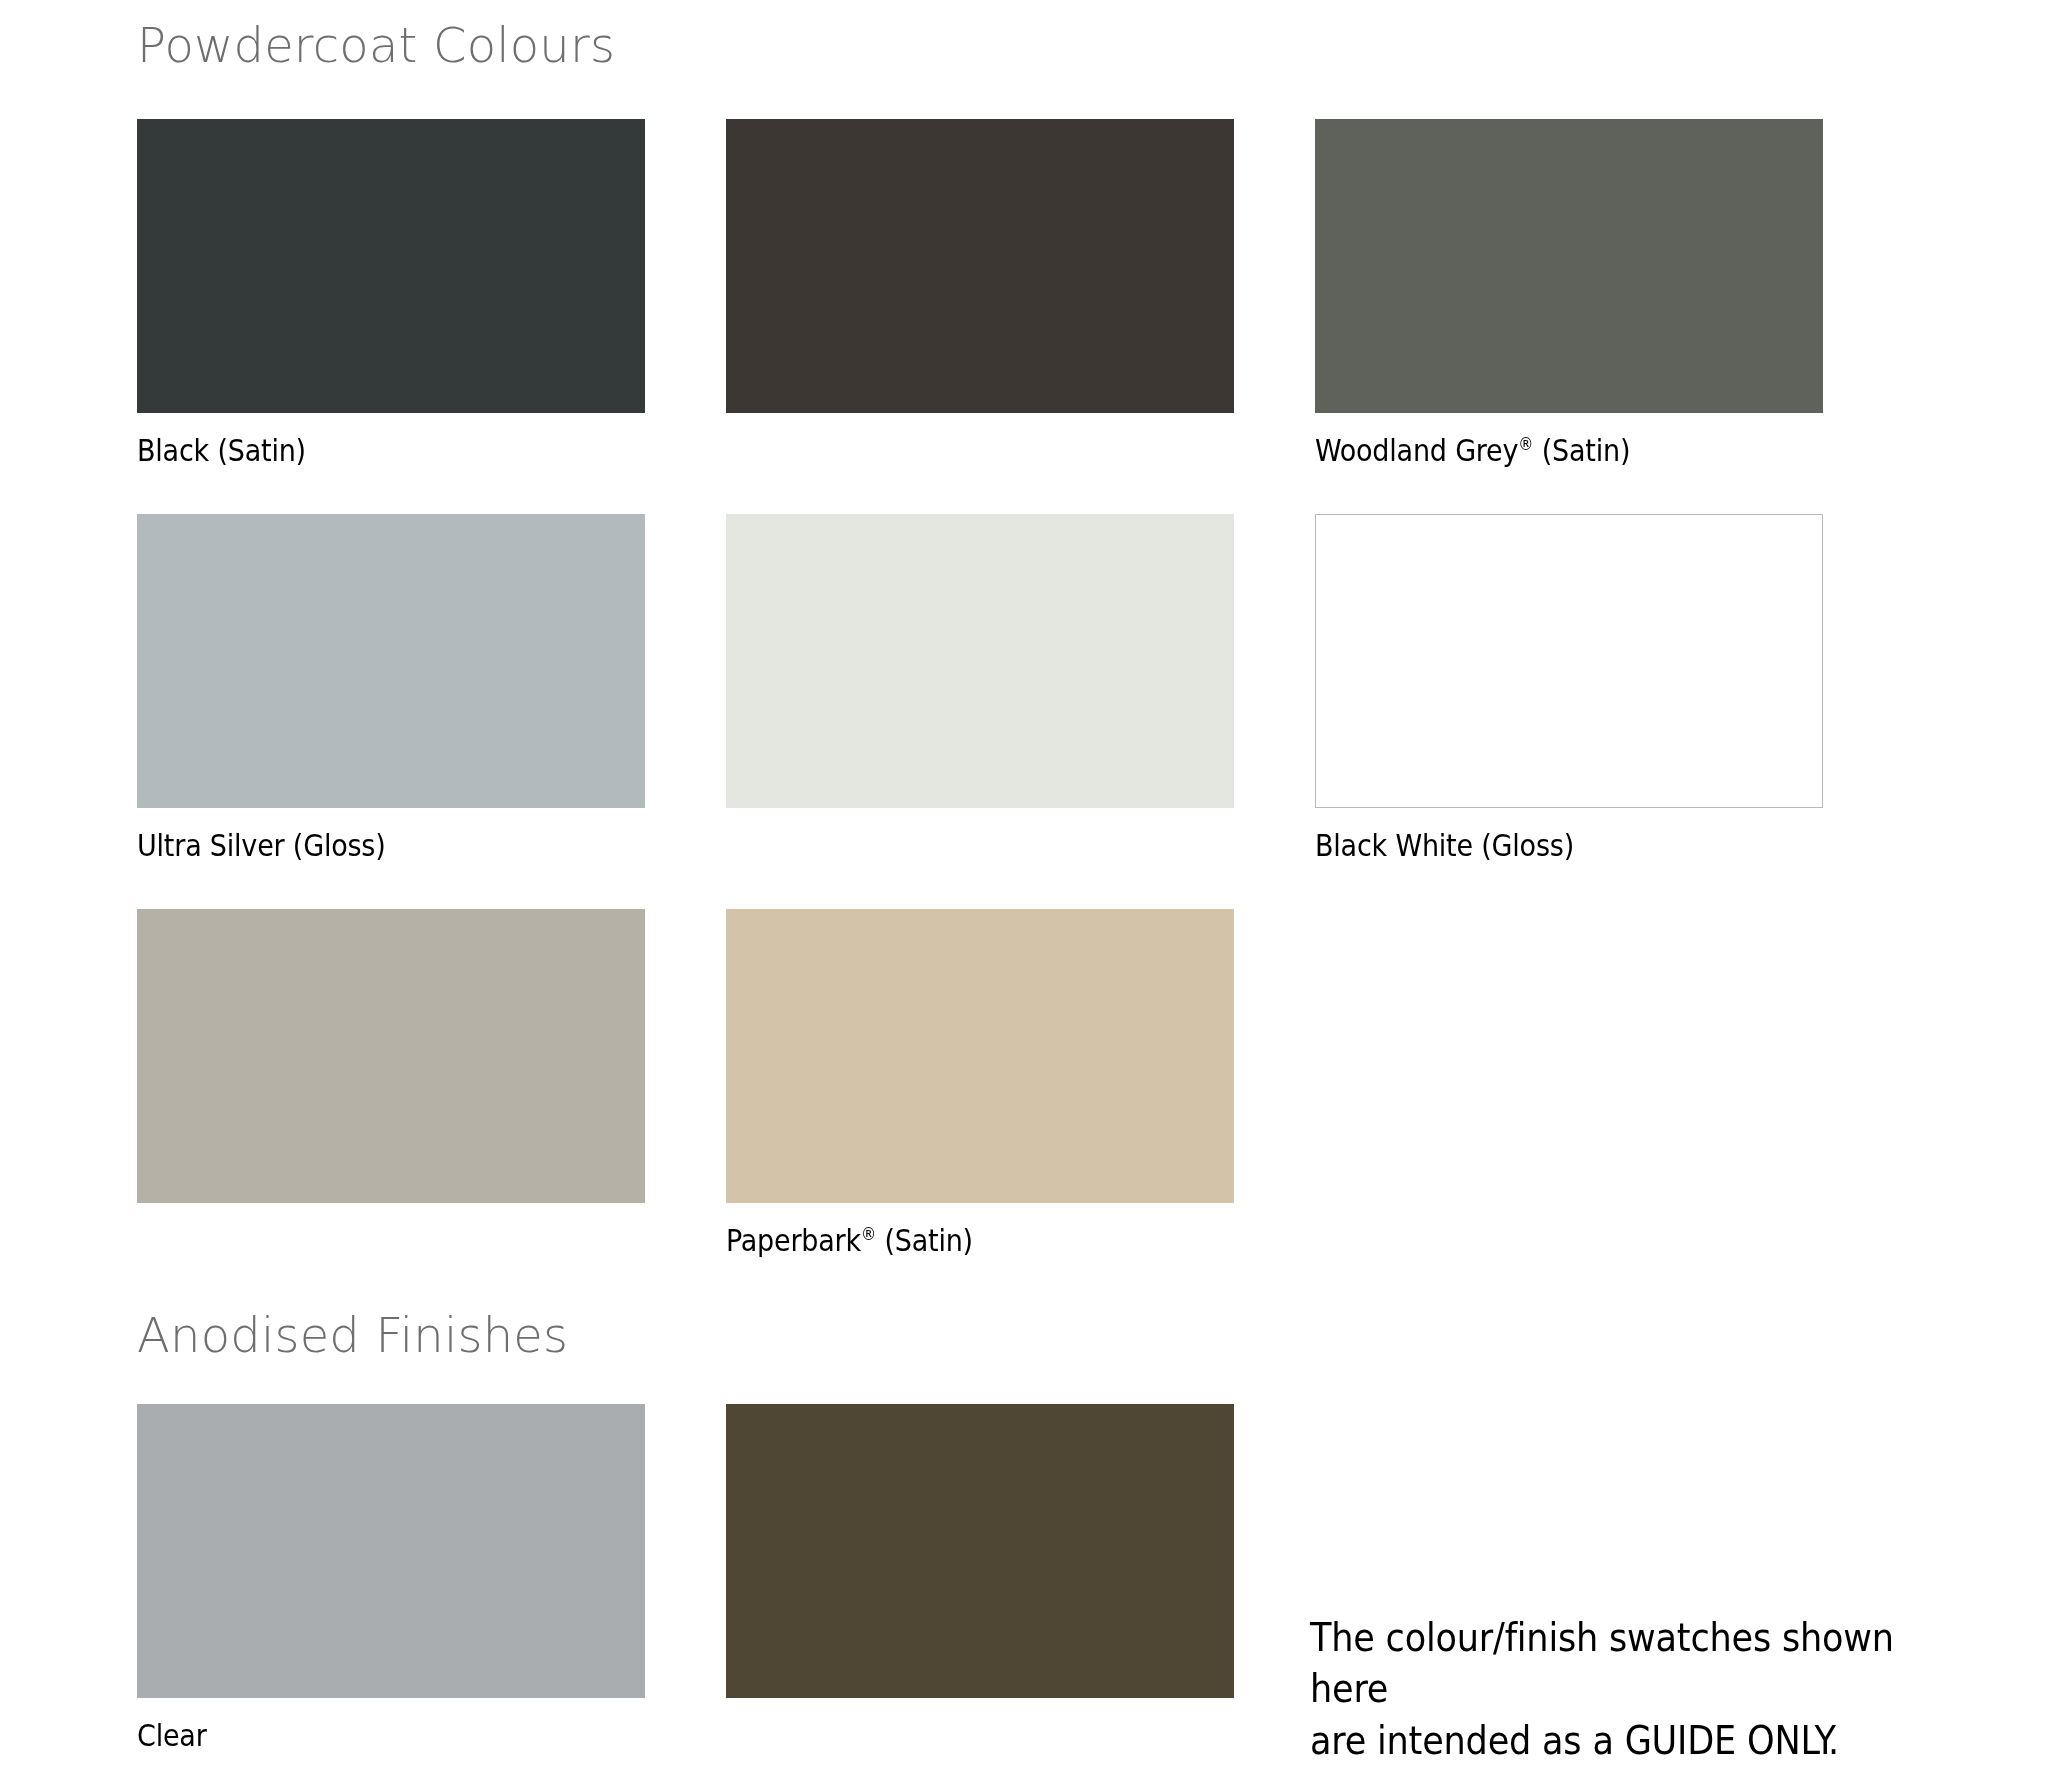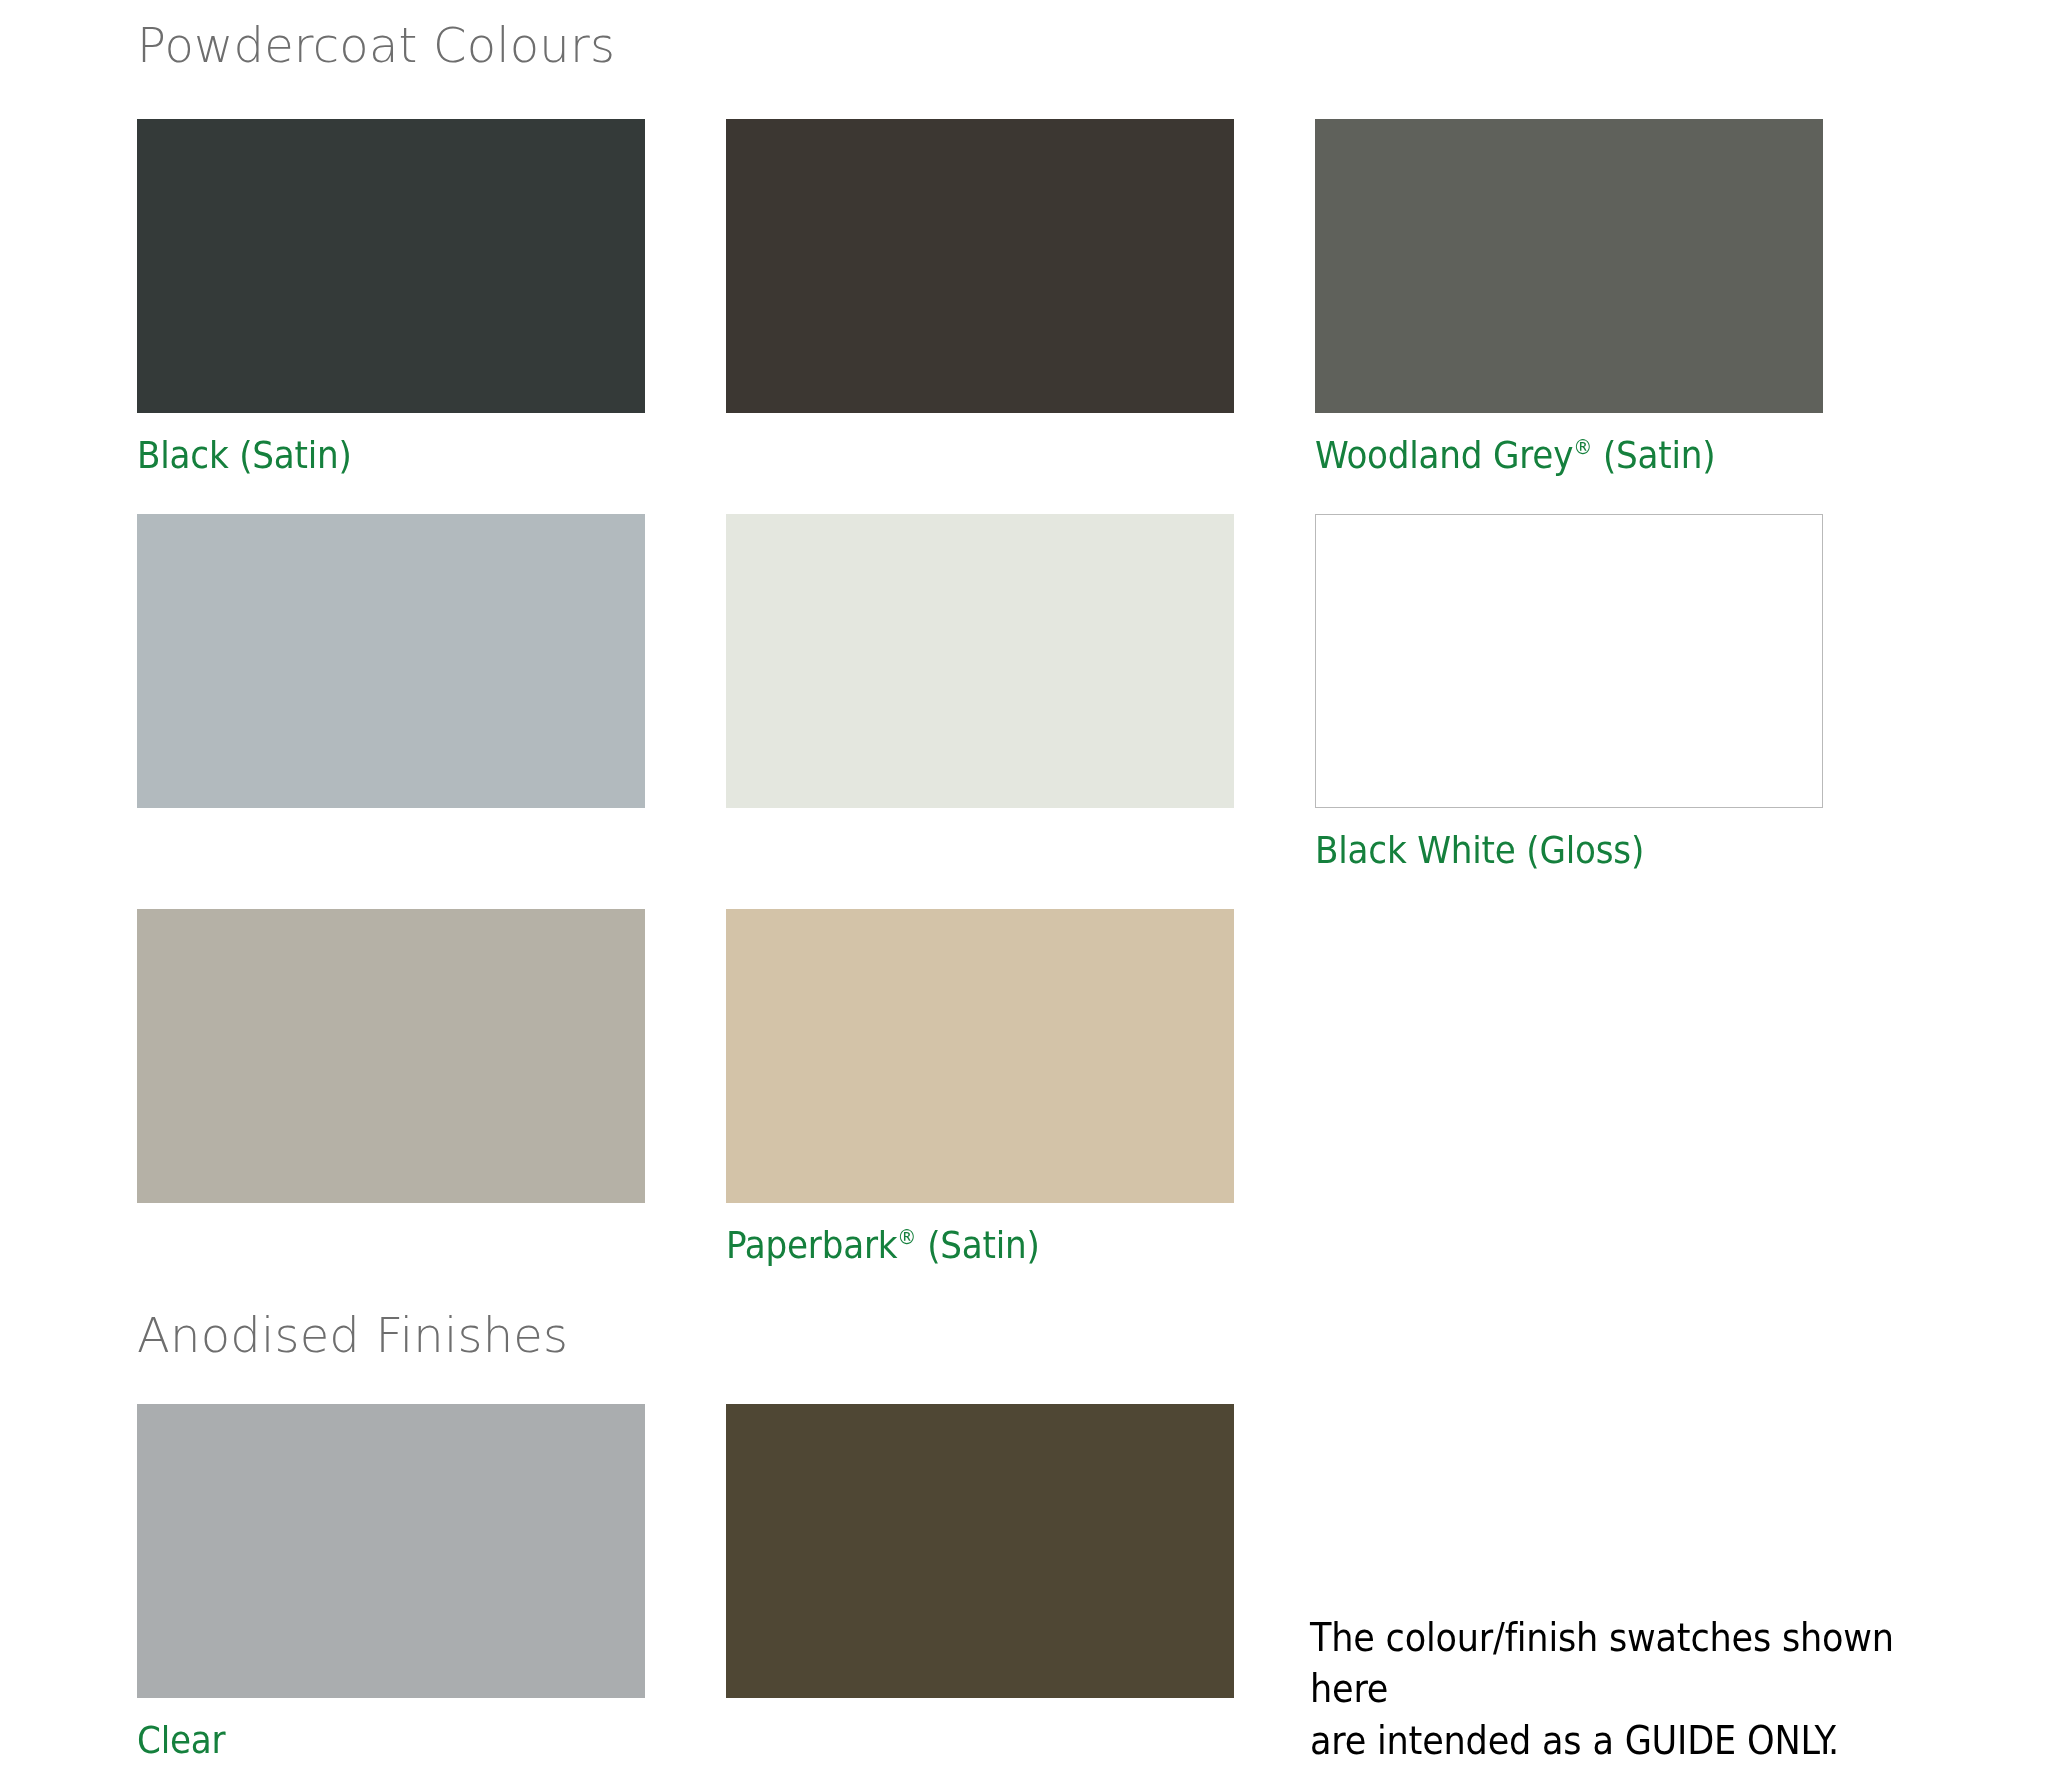--- a/index.html
+++ b/index.html
@@ -61,23 +61,23 @@
     display: block;
     box-sizing: border-box;
   }
   .swatch-chip.bordered {
     border: 1.6px solid #b9b9b9;
   }
 
   .swatch-label {
     font-family: "DejaVu Sans Condensed", "Liberation Sans Narrow", "Liberation Sans", sans-serif;
     font-stretch: condensed;
-    font-size: 38px;
+    font-size: 30px;
     line-height: 1.15;
-    color: #15803d;
+    color: #000000;
     margin-top: 21px;
     white-space: nowrap;
     letter-spacing: -0.2px;
   }
   .swatch-label .reg {
     font-size: 0.56em;
     vertical-align: super;
     line-height: 0;
     letter-spacing: 0;
   }
@@ -113,20 +113,21 @@
       </div>
       <div class="swatch-cell">
         <div class="swatch-chip" style="background-color: rgb(60, 55, 50);"></div>
       </div>
       <div class="swatch-cell">
         <div class="swatch-chip" style="background-color: rgb(95, 97, 91);"></div>
         <div class="swatch-label"><span>Woodland Grey</span><span class="reg">®</span> <span class="suffix">(Satin)</span></div>
       </div>
       <div class="swatch-cell">
         <div class="swatch-chip" style="background-color: rgb(178, 186, 190);"></div>
+        <div class="swatch-label"><span>Ultra Silver</span> <span class="suffix">(Gloss)</span></div>
       </div>
       <div class="swatch-cell">
         <div class="swatch-chip" style="background-color: rgb(228, 231, 223);"></div>
       </div>
       <div class="swatch-cell">
         <div class="swatch-chip bordered" style="background-color: rgb(255, 255, 255);"></div>
         <div class="swatch-label"><span>Black White</span> <span class="suffix">(Gloss)</span></div>
       </div>
       <div class="swatch-cell">
         <div class="swatch-chip" style="background-color: rgb(181, 177, 166);"></div>

